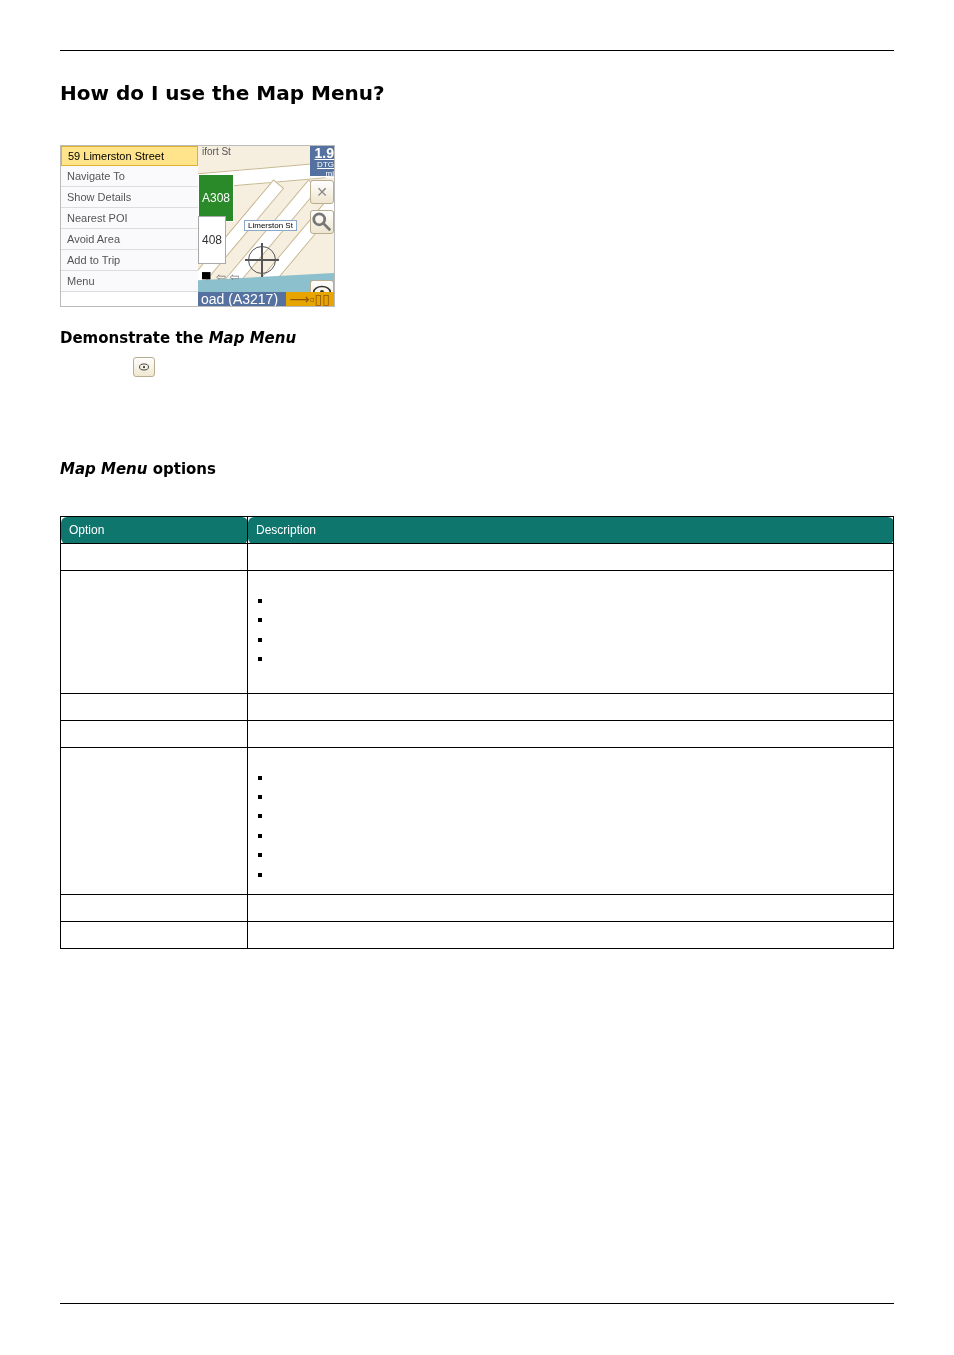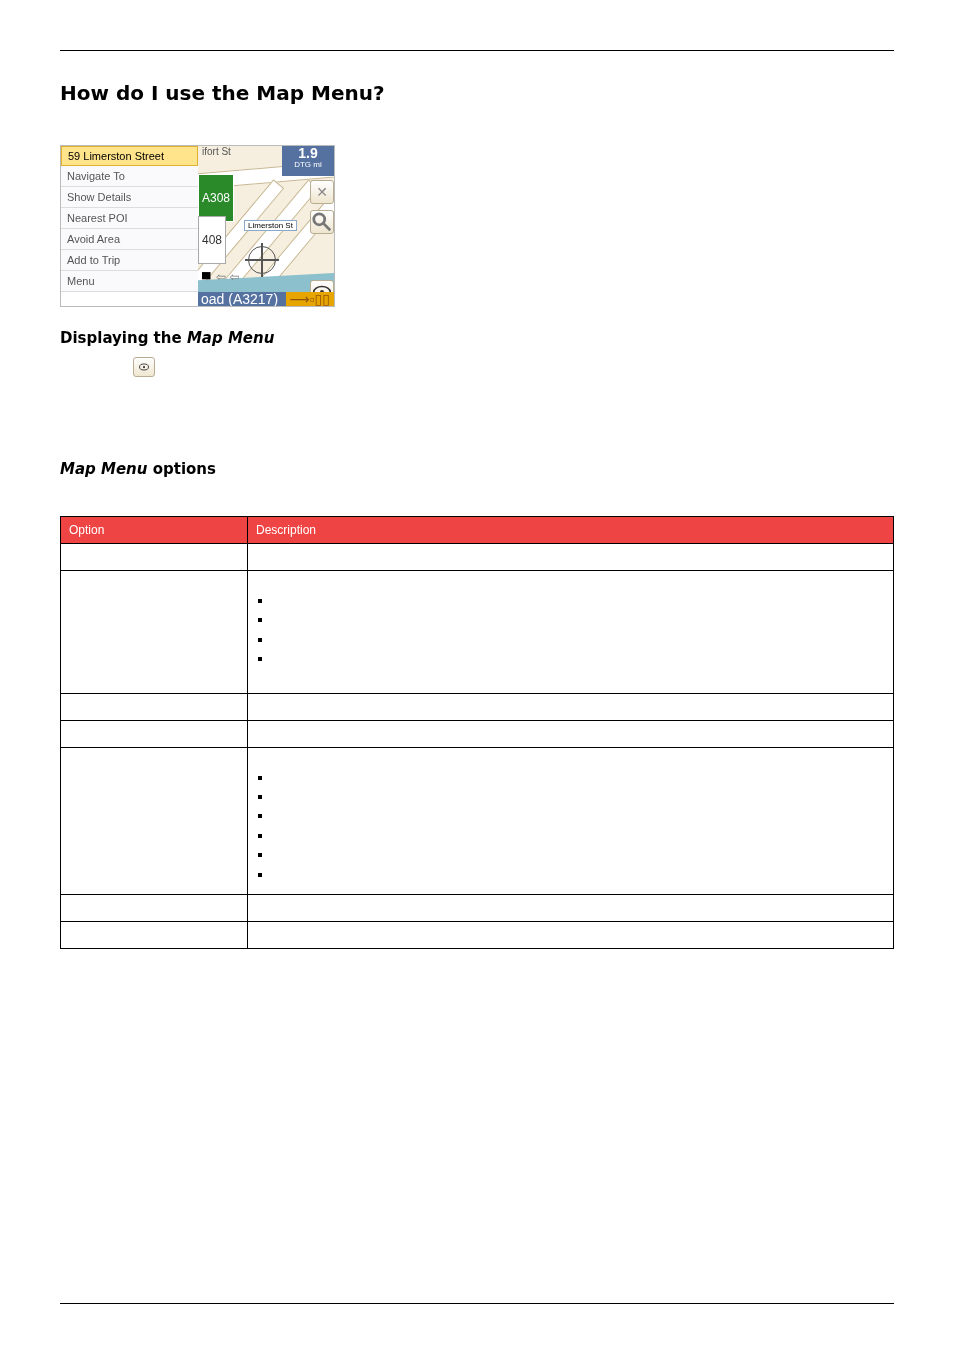--- a/index.html
+++ b/index.html
@@ -99,25 +99,26 @@
     position:absolute;
     right:0; top:0;
     width:138px;
     height:15px;
     font-size:10px;
     color:#555;
   }
   .status-top .ifort { position:absolute;left:6px;top:0;}
   .dtg {
     position:absolute; right:0; top:0;
-    width:52px; height:30px;
+    width:24px; height:30px;
     background:#5571a0;
     color:#fff;
     font-size:8px;
-    text-align:center;
+    text-align:right;
+    text-decoration:underline;
   }
   .dtg .big { font-size:14px; font-weight:700; line-height:14px; display:block;}
   .side-buttons {
     position:absolute; right:0; top:34px;
     width:24px;
     display:flex; flex-direction:column; gap:6px;
   }
   .sq-btn {
     width:22px; height:22px;
     border:1px solid #b8ad90;
@@ -197,25 +198,26 @@
     border-collapse: collapse;
     width: 100%;
     margin-top: 14px;
   }
   table.opts th, table.opts td {
     border: 1px solid #000;
     vertical-align: top;
     padding: 6px 8px;
   }
   table.opts th {
-    background: #ef4444;
+    background: #0f766e;
     text-align: left;
     font-size: 12px;
     color:#fff;
     font-weight:400;
+    border-radius:6px;
   }
   table.opts td.left {
     width: 170px;
     font-size: 12px;
     color:#fff;
   }
   table.opts td.right {
     font-size: 12px;
     color:#fff;
   }
@@ -306,21 +308,21 @@
       <span class="flag">▀</span>
       <span class="arrowsleft">⇦ ⇦</span>
       <div class="status-bottom">
         <span>oad (A3217)</span>
         <span class="right">⟶▫▯▯</span>
       </div>
     </div>
   </div>
 
   <div class="subheading">
-    <span>Displaying the </span><span class="ital">Map Menu</span>
+    <span>Demonstrate the </span><span class="ital">Map Menu</span>
   </div>
 
   <div class="menu-icon-line">
     <span class="menu-icon">
       <svg viewBox="0 0 16 16">
           <ellipse cx="8" cy="8" rx="6" ry="4" fill="none" stroke="#333" stroke-width="1.2"></ellipse>
           <circle cx="8" cy="8" r="1.5" fill="#333"></circle>
         </svg>
     </span>
     <span class="body-text after-icon">to display the Map Menu. The Map Menu will be shown. You can select an option from the list to perform the associated action.</span>

